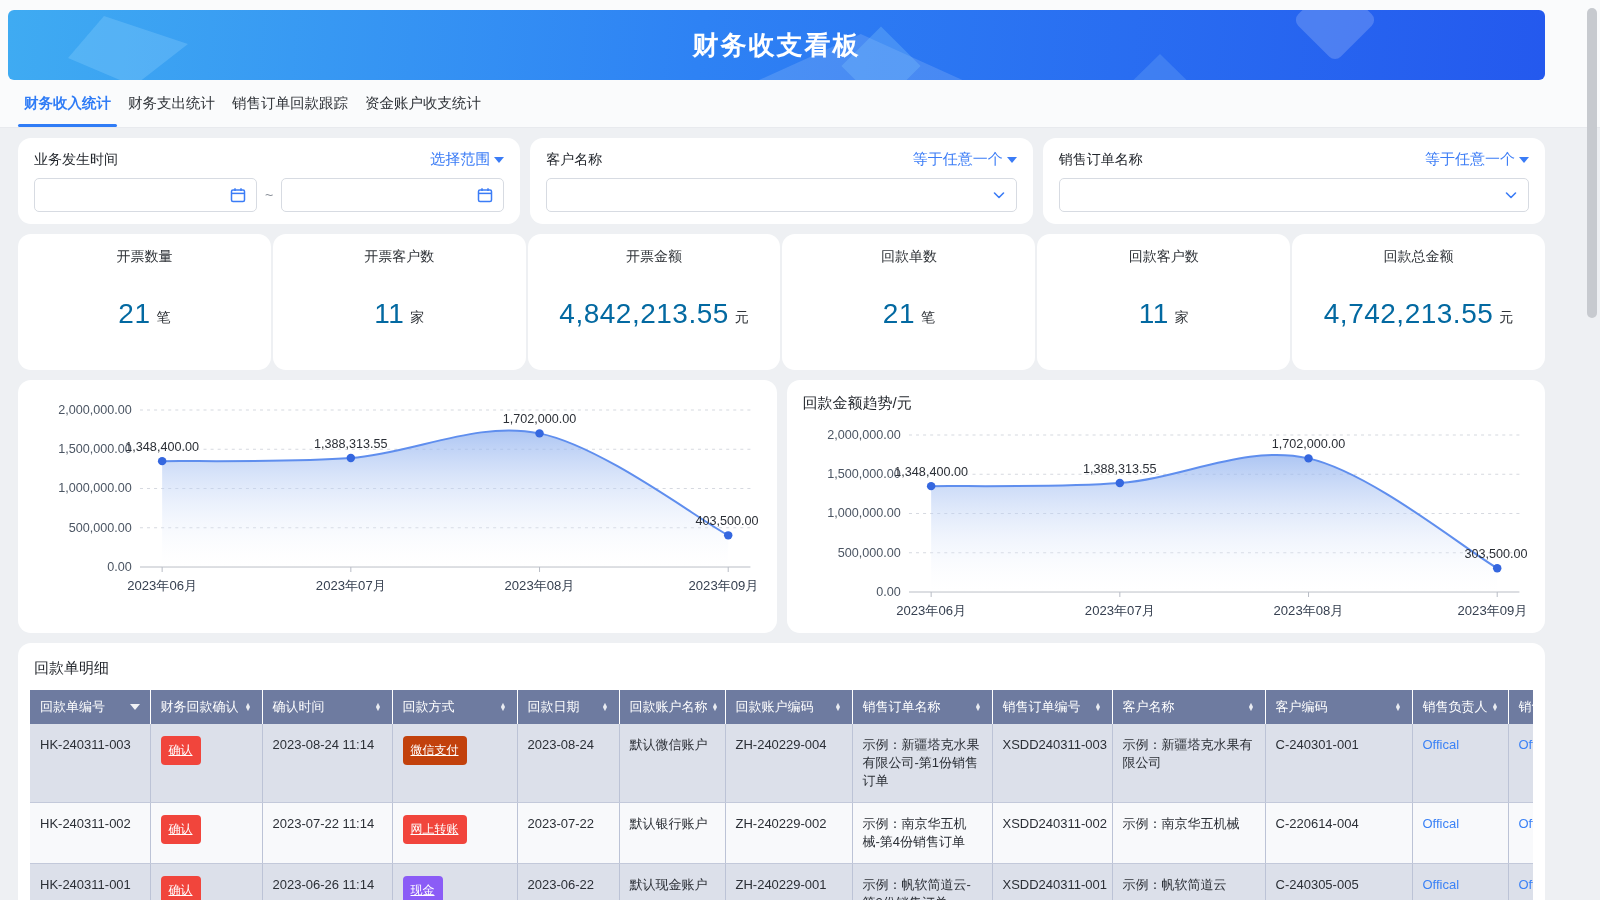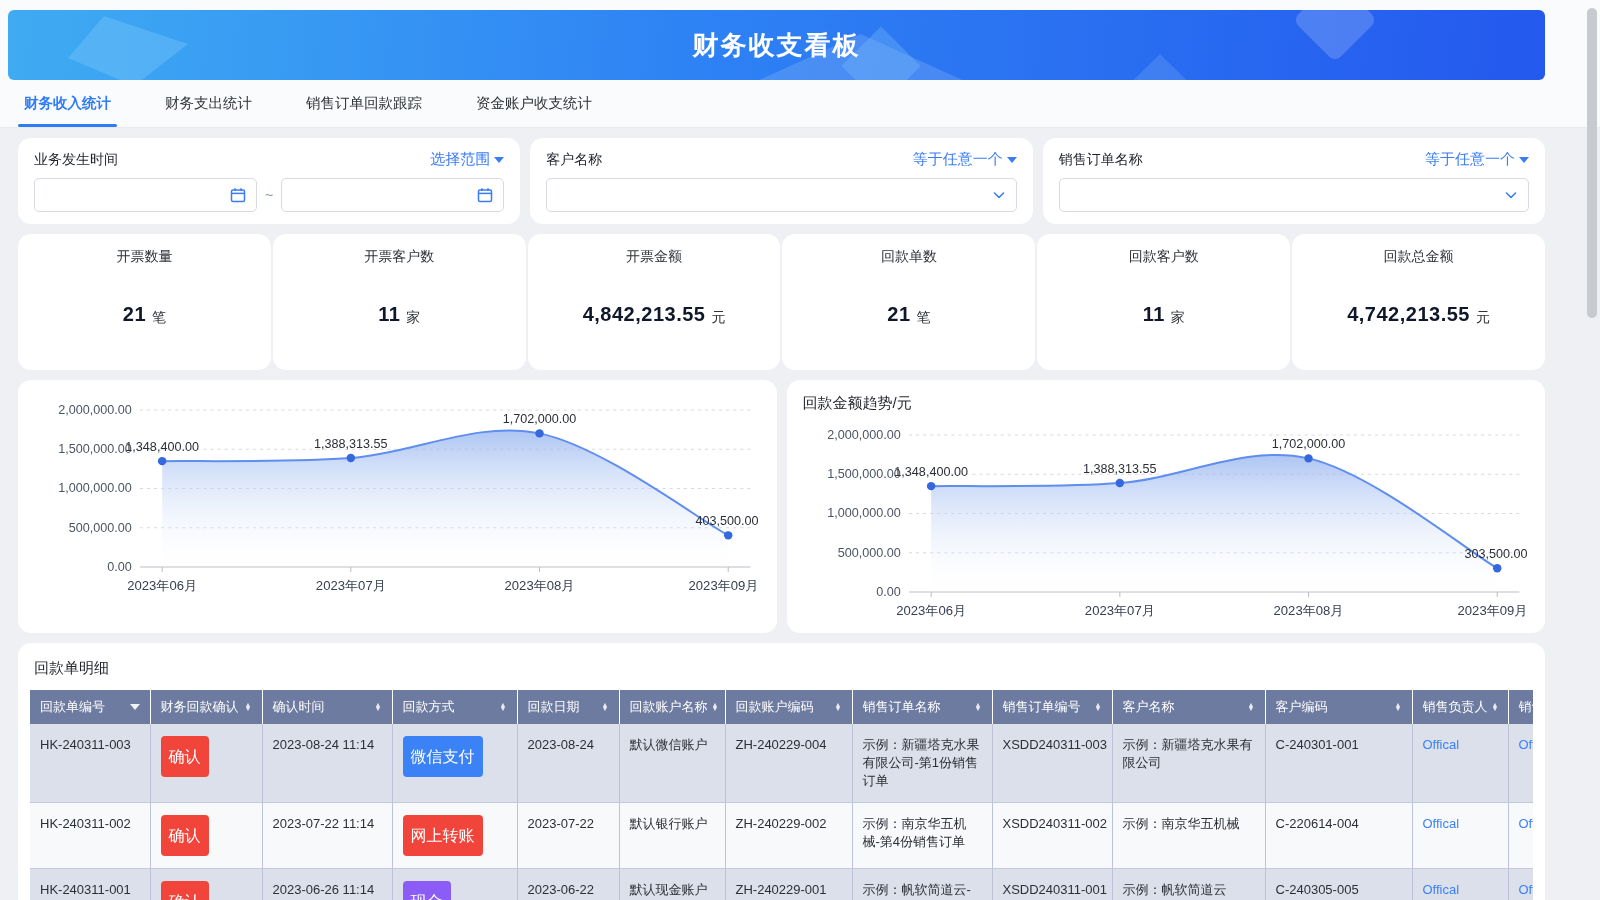--- a/index.html
+++ b/index.html
@@ -13,21 +13,21 @@
     display:flex; align-items:center; justify-content:center; }
   .shape { position:absolute; }
   .s1 { left:48%; bottom:-6px; width:230px; height:52px; background:rgba(255,255,255,.14);
     clip-path:polygon(50% 0,0 100%,100% 100%); }
   .s2 { left:55%; top:28px; width:56px; height:56px; background:rgba(120,190,250,.35); transform:rotate(45deg); }
   .s3 { right:180px; top:-20px; width:60px; height:60px; background:rgba(255,255,255,.18); transform:rotate(45deg); border-radius:8px; }
   .s4 { left:60px; top:6px; width:120px; height:70px; background:rgba(160,220,255,.25); clip-path:polygon(30% 0,100% 40%,55% 100%,0 60%); }
   .s5 { right:340px; bottom:-18px; width:90px; height:44px; background:rgba(90,150,245,.45); clip-path:polygon(50% 0,0 100%,100% 100%); }
   .banner h1 { color:#fff; font-size:26px; font-weight:700; letter-spacing:2px; z-index:2; }
 
-  .tabbar { display:flex; gap:54px; padding:0 24px; height:47px; align-items:center; }
+  .tabbar { display:flex; gap:17px; padding:0 24px; height:47px; align-items:center; }
   .tab { font-size:14.5px; color:#2f3338; cursor:pointer; position:relative; height:100%; display:flex; align-items:center; }
   .tab.active { color:#2f7cf6; font-weight:700; }
   .tab.active::after { content:""; position:absolute; left:-6px; right:-6px; bottom:0; height:3px; background:#2f7cf6; border-radius:2px; }
 
   
   .content { padding:10px 55px 0 18px; }
   .card { background:#fff; border-radius:13px; }
 
   .filters { display:flex; gap:10px; }
   .filter-card { flex:1; padding:12px 16px; height:86px; }
@@ -38,42 +38,42 @@
   .input-row { display:flex; align-items:center; gap:8px; }
   .inp { flex:1; height:34px; border:1px solid #d7dbe2; border-radius:5px; background:#fff;
     display:flex; align-items:center; justify-content:flex-end; padding:0 10px; }
   .tilde { color:#8a9099; font-size:14px; }
   .icon-blue svg { display:block; }
 
   .stats { display:flex; gap:2px; margin-top:10px; }
   .stat-card { flex:1; height:136px; padding-top:14px; display:flex; flex-direction:column; align-items:center; }
   .stat-label { font-size:14px; color:#2f3338; }
   .stat-valwrap { flex:1; display:flex; align-items:center; justify-content:center; gap:6px; padding-bottom:8px; }
-  .stat-value { font-size:20px; font-weight:700; color:#0f172a; letter-spacing:.5px; }
+  .stat-value { font-size:28px; font-weight:400; color:#0369a1; letter-spacing:.5px; }
   .stat-unit { font-size:14px; color:#2f3338; margin-top:8px; }
 
   .charts { display:flex; gap:10px; margin-top:10px; }
   .chart-card { flex:1; height:253px; padding:14px 16px; }
   .chart-title { font-size:15px; font-weight:500; color:#1f2329; margin-bottom:6px; }
   .chart-card svg { width:100%; height:205px; display:block; }
 
   .table-card { margin-top:10px; padding:12px; height:300px; }
   .table-title { font-size:15px; font-weight:500; color:#1f2329; margin:4px 0 12px 4px; }
   .table-wrap { overflow:hidden; }
   table { border-collapse:collapse; table-layout:fixed; }
   thead th { background:#6e7ba0; color:#fff; font-size:13px; font-weight:400; text-align:left;
     padding:8px 10px; border-right:1px solid rgba(255,255,255,.35); white-space:nowrap; overflow:hidden; }
   th .th-inner { display:flex; align-items:center; justify-content:space-between; gap:4px; }
   .sort-ic { display:inline-flex; flex-direction:column; line-height:4px; font-size:7px; color:rgba(255,255,255,.85); }
   .flt-ic { width:0; height:0; border-left:5px solid transparent; border-right:5px solid transparent; border-top:6px solid rgba(255,255,255,.9); }
   tbody td { font-size:13px; color:#2b2f36; padding:12px 10px; vertical-align:top;
     border-right:1px solid #bcc3d6; border-bottom:1px solid #c3c9da; line-height:18px; }
   tbody tr.odd  { background:#dce0ea; }
   tbody tr.even { background:#f8f9fb; }
-  .badge { display:inline-block; color:#fff; font-size:16px; padding:13px 8px; border-radius:4px; line-height:15px; }
+  .badge { display:inline-block; color:#fff; font-size:12px; padding:7px 8px; border-radius:4px; line-height:15px;text-decoration:underline; }
   .cell-link { color:#3b82f6; cursor:pointer; }
   .nowrap { white-space:nowrap; overflow:hidden; }
 
   .v-scrollbar { position:absolute; right:3px; top:8px; width:10px; height:310px; background:#c7cacf; border-radius:5px; }
 </style>
 </head>
 <body>
 
 <div class="top-area">
   <div class="banner">
@@ -417,21 +417,21 @@
                   <span>销售</span>
                 </div>
               </th>
             </tr>
           </thead>
           <tbody>
             <tr class="odd">
               <td class="nowrap">HK-240311-003</td>
               <td><span class="badge" style="background: rgb(241, 69, 60);">确认</span></td>
               <td class="nowrap">2023-08-24 11:14</td>
-              <td><span class="badge" style="background: #3b82f6;">微信支付</span></td>
+              <td><span class="badge" style="background: #c2410c;">微信支付</span></td>
               <td class="nowrap">2023-08-24</td>
               <td>默认微信账户</td>
               <td class="nowrap">ZH-240229-004</td>
               <td>示例：新疆塔克水果有限公司-第1份销售订单</td>
               <td class="nowrap">XSDD240311-003</td>
               <td>示例：新疆塔克水果有限公司</td>
               <td class="nowrap">C-240301-001</td>
               <td class="nowrap"><span class="cell-link">Offical</span></td>
               <td class="nowrap"><span class="cell-link">Offical</span></td>
             </tr>

